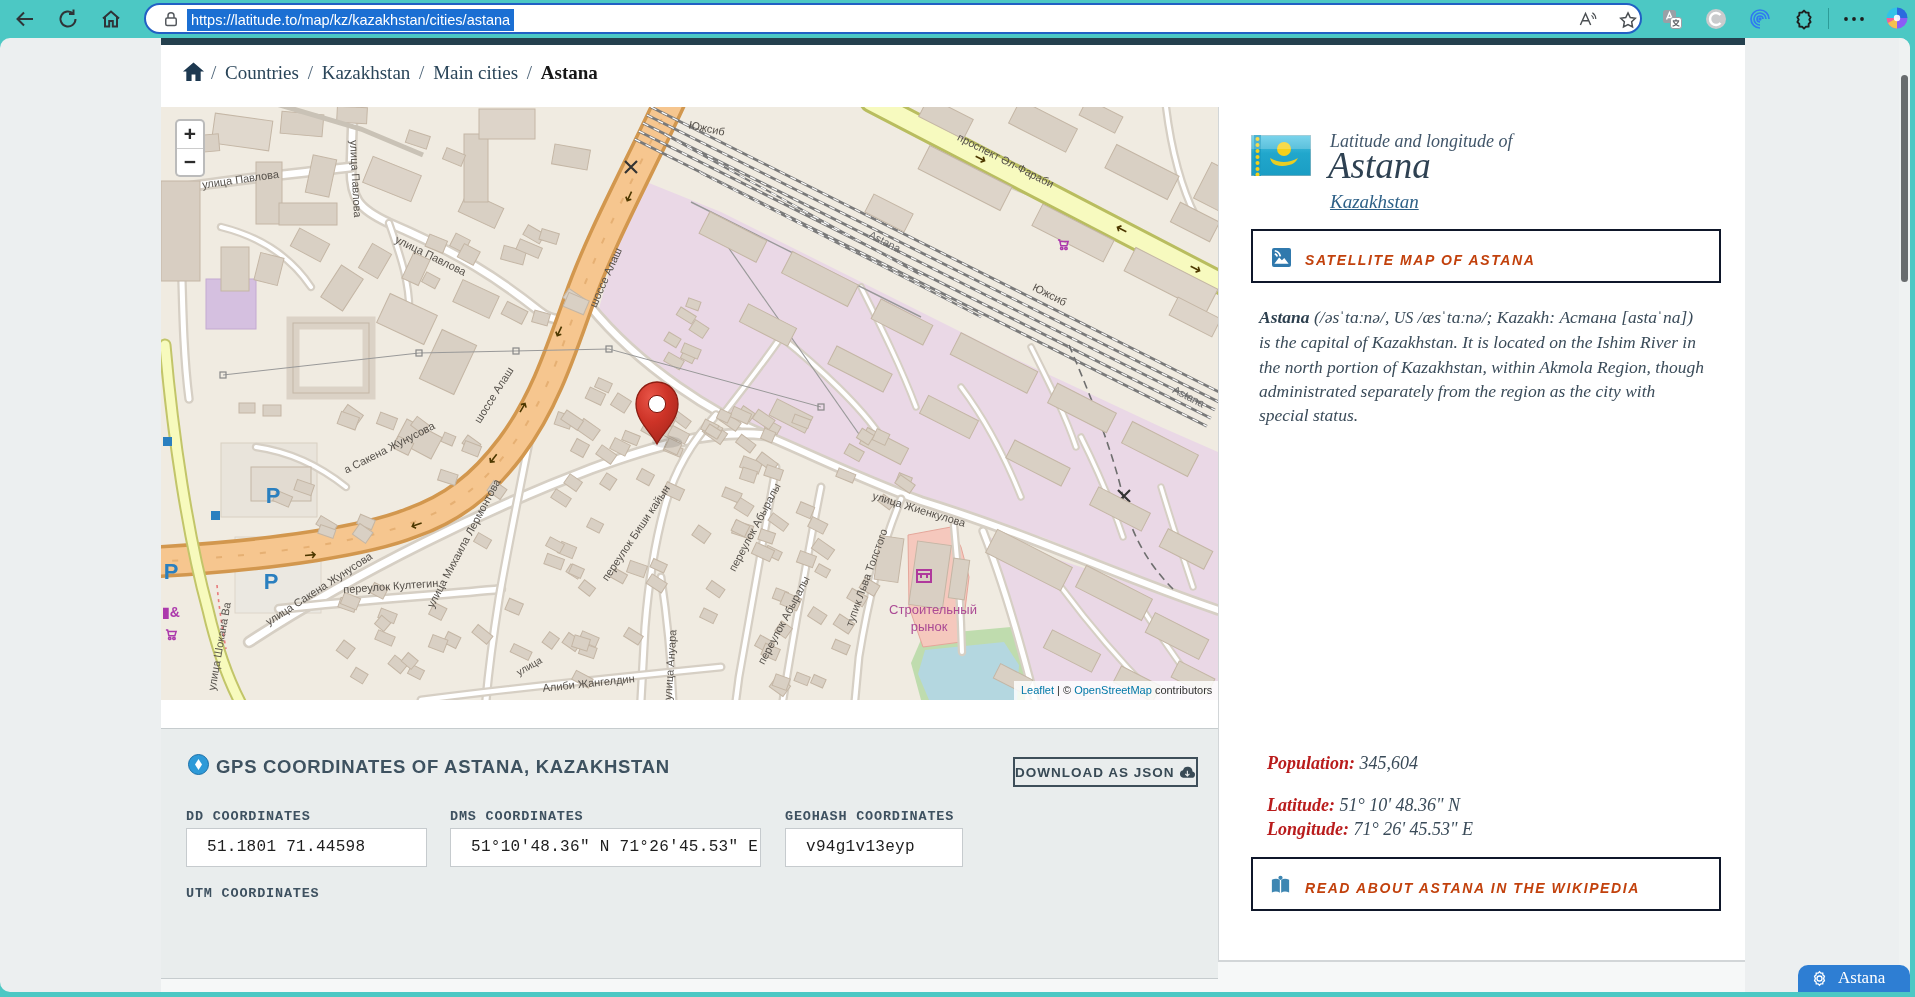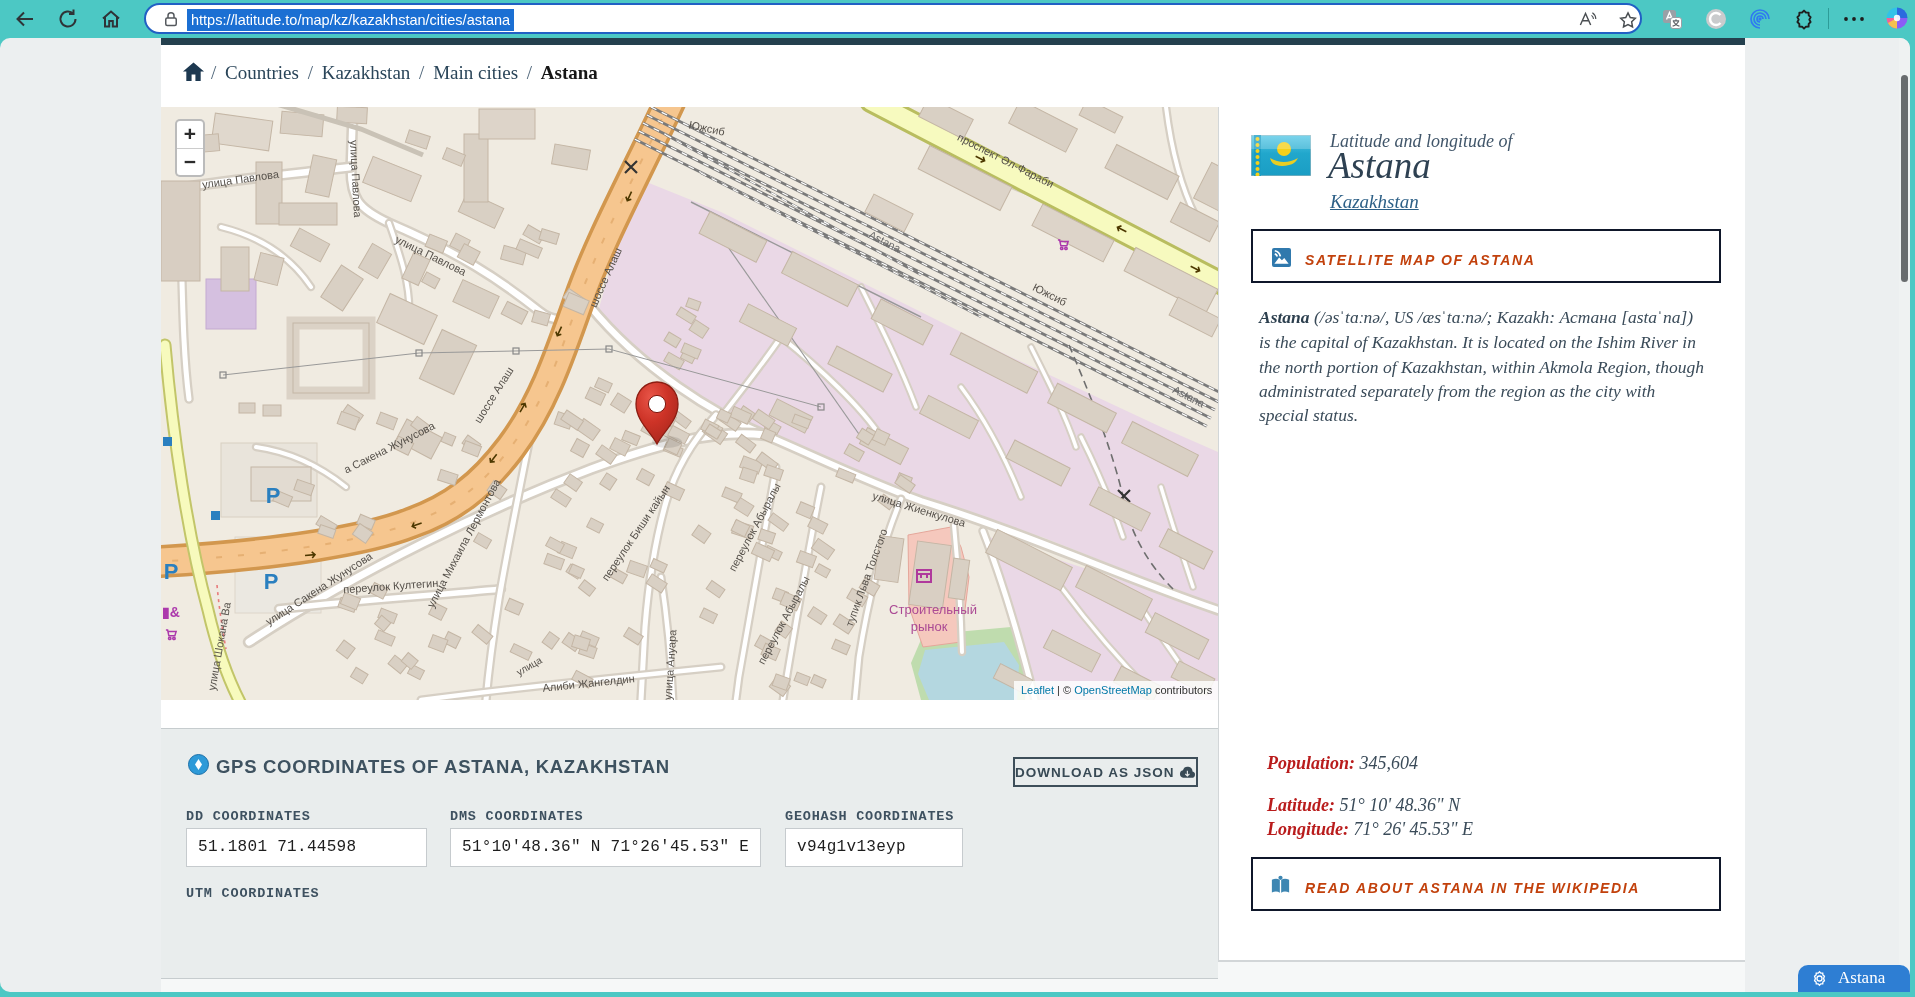--- a/index.html
+++ b/index.html
@@ -36,21 +36,21 @@
 .gpstitle { position:absolute; left:55px; top:27px; font-family:"Liberation Sans",sans-serif;
   font-size:18.5px; font-weight:bold; letter-spacing:0.7px; color:#3e5260; }
 .compass { position:absolute; left:27px; top:25px; width:21px; height:21px; border-radius:50%;
   background:#2e9ad8; border:1.5px solid #1a6fa8; }
 .dljson { position:absolute; left:852px; top:28px; width:185px; height:30px; border:2px solid #3e4f5a;
   font-family:"Liberation Sans",sans-serif; font-size:13.5px; font-weight:bold; letter-spacing:1px;
   color:#384a55; background:#e9eded; display:flex; align-items:center; justify-content:center; white-space:nowrap; }
 .gpslab { position:absolute; font-family:Liberation Mono, monospace; font-size:13.5px; font-weight:bold;
   letter-spacing:0.8px; color:#3e5160; }
 .gpsin { position:absolute; height:39px; background:#fff; border:1px solid #c6cbce;
-  font-family:"Liberation Mono",monospace; font-size:16px; color:#1d1d1d; line-height:37px; padding-left:11px; white-space:nowrap; letter-spacing:0.3px; }
+  font-family:"Liberation Mono",monospace; font-size:16px; color:#1d1d1d; line-height:37px; padding-left:20px; white-space:nowrap; letter-spacing:0.3px; }
 
 
 .sidebar { position:absolute; left:1057px; top:69px; width:527px; height:854px; background:#fff;
   border-left:1px solid #d2d6d8; border-bottom:1px solid #d2d6d8;font-style:italic; }
 .flag { position:absolute; left:32px; top:28px; width:60px; height:41px; }
 .subhead { position:absolute; left:111px; top:24px; font-size:18px; color:#41566a; }
 .bigname { position:absolute; left:109px; top:37px; font-size:37px; color:#2e4152; }
 .klink { position:absolute; left:111px; top:84px; font-size:19px; color:#2c5f86; text-decoration:underline; }
 .btn { position:absolute; left:32px; width:470px; height:54px; border:2px solid #0f172a;
   font-family:"Liberation Sans",sans-serif; font-size:14px; font-weight:bold; letter-spacing:1.6px;

